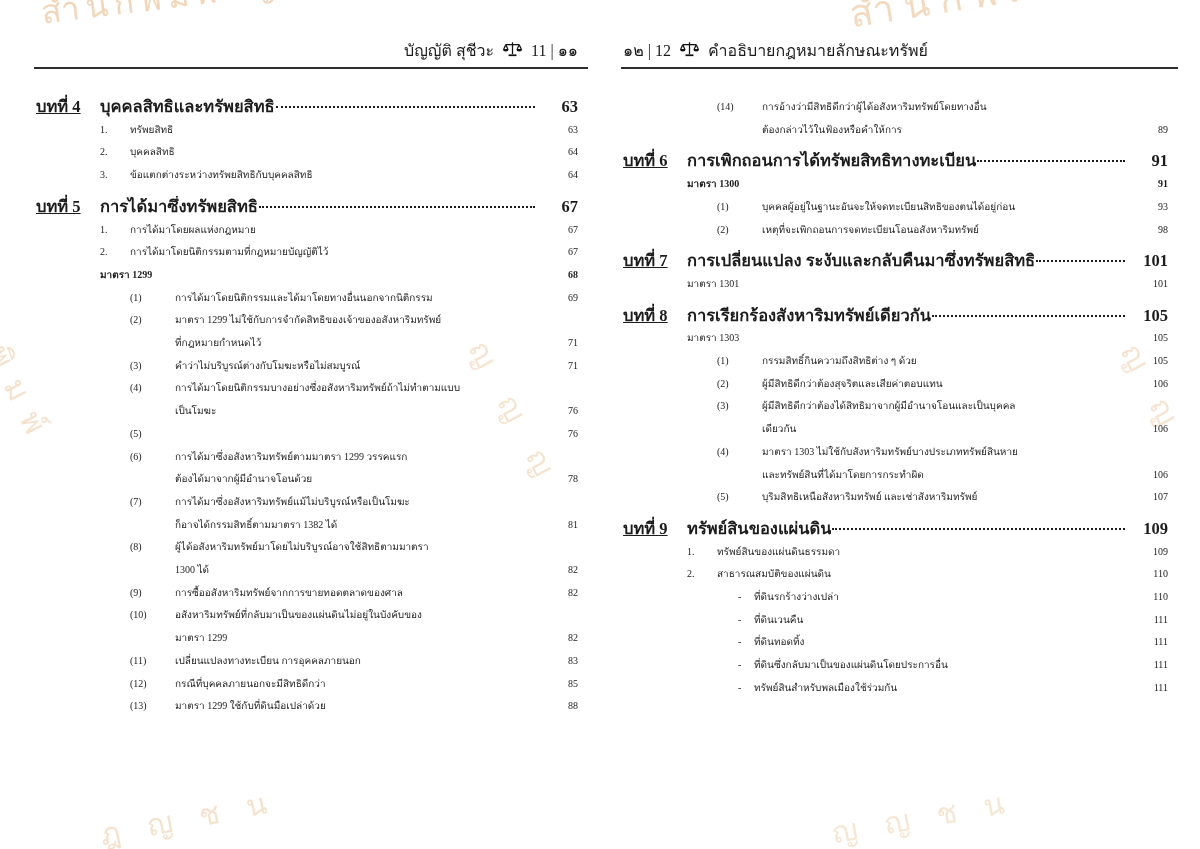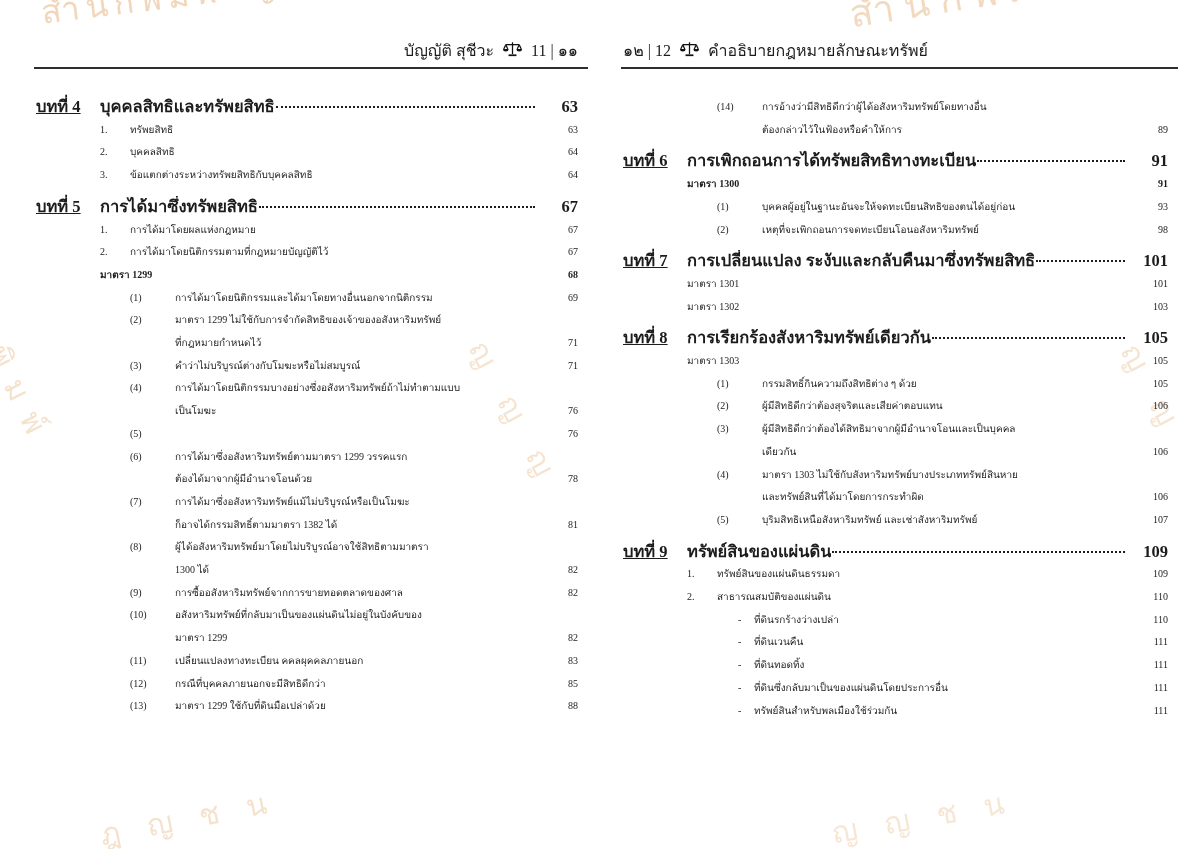--- a/index.html
+++ b/index.html
@@ -248,21 +248,21 @@
           <span class="pg"></span>
         </div>
         <div class="row cont">
           <span class="lbl"></span>
           <span class="txt">มาตรา 1299</span>
           <span class="fill"></span>
           <span class="pg">82</span>
         </div>
         <div class="row sub">
           <span class="lbl">(11)</span>
-          <span class="txt">เปลี่ยนแปลงทางทะเบียน  คคลผุคคลภายนอก</span>
+          <span class="txt">เปลี่ยนแปลงทางทะเบียน  การอุคคลภายนอก</span>
           <span class="fill"></span>
           <span class="pg">83</span>
         </div>
         <div class="row sub">
           <span class="lbl">(12)</span>
           <span class="txt">กรณีที่บุคคลภายนอกจะมีสิทธิดีกว่า</span>
           <span class="fill"></span>
           <span class="pg">85</span>
         </div>
         <div class="row sub">
@@ -337,26 +337,20 @@
           <span class="txt">การเปลี่ยนแปลง  ระงับและกลับคืนมาซึ่งทรัพยสิทธิ</span>
           <span class="fill"></span>
           <span class="pg">101</span>
         </div>
         <div class="row matra">
           <span class="lbl"></span>
           <span class="txt">มาตรา 1301</span>
           <span class="fill"></span>
           <span class="pg">101</span>
         </div>
-        <div class="row matra">
-          <span class="lbl"></span>
-          <span class="txt">มาตรา 1302</span>
-          <span class="fill"></span>
-          <span class="pg">103</span>
-        </div>
         <div class="row chapter gap">
           <span class="lbl">บทที่ 8</span>
           <span class="txt">การเรียกร้องสังหาริมทรัพย์เดียวกัน</span>
           <span class="fill"></span>
           <span class="pg">105</span>
         </div>
         <div class="row matra">
           <span class="lbl"></span>
           <span class="txt">มาตรา 1303</span>
           <span class="fill"></span>

